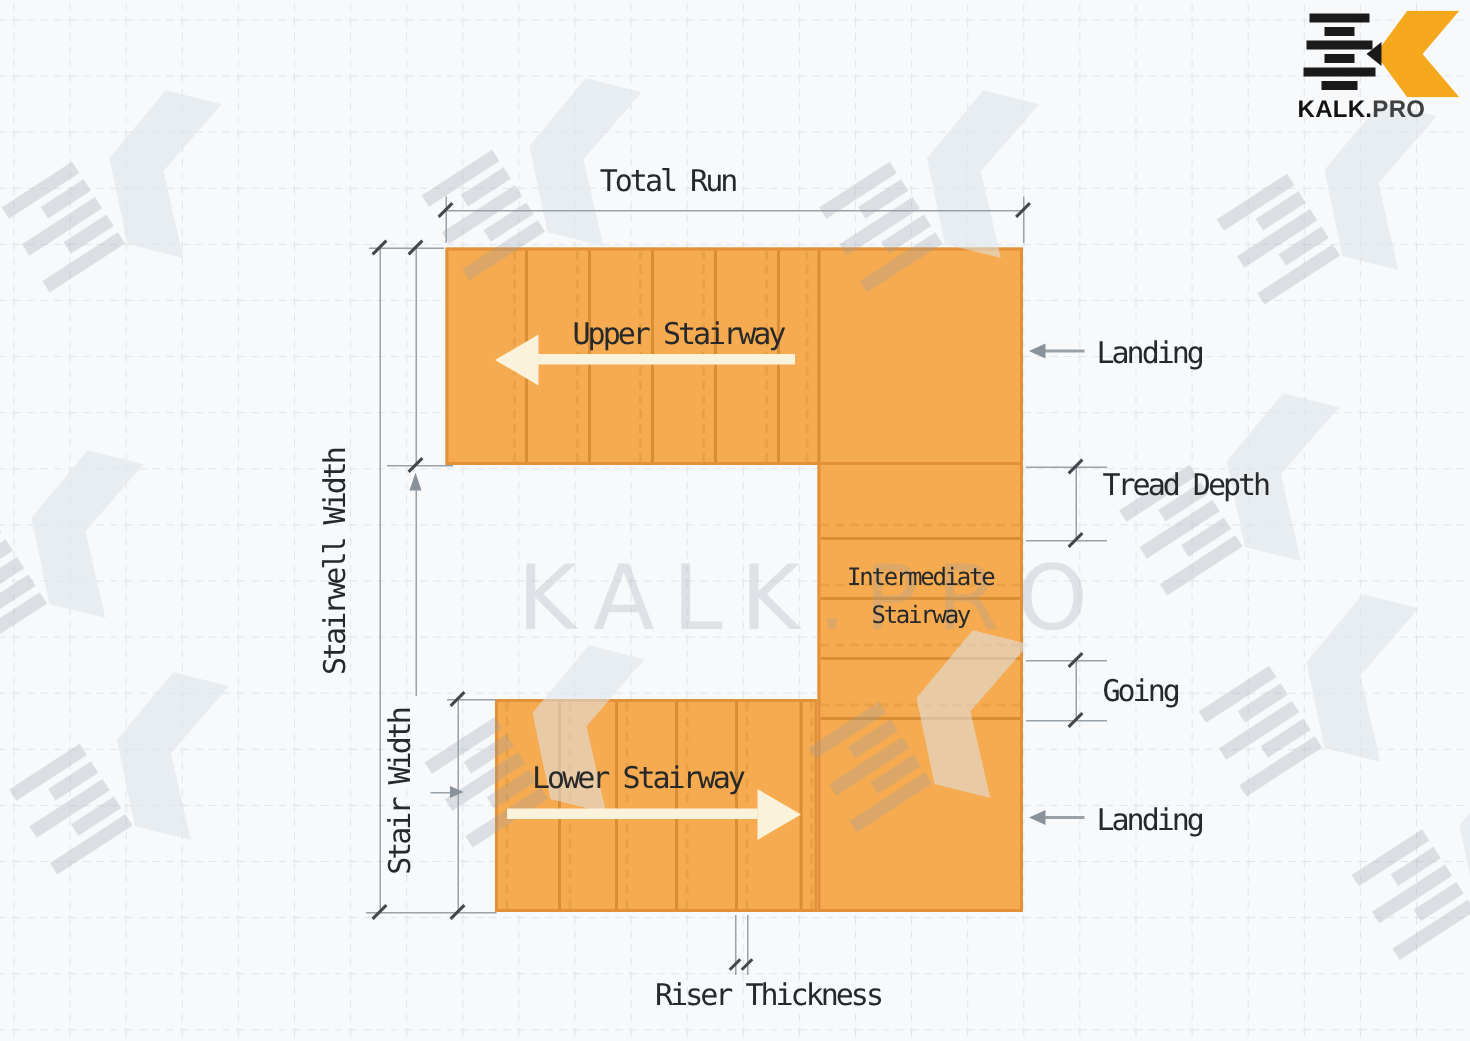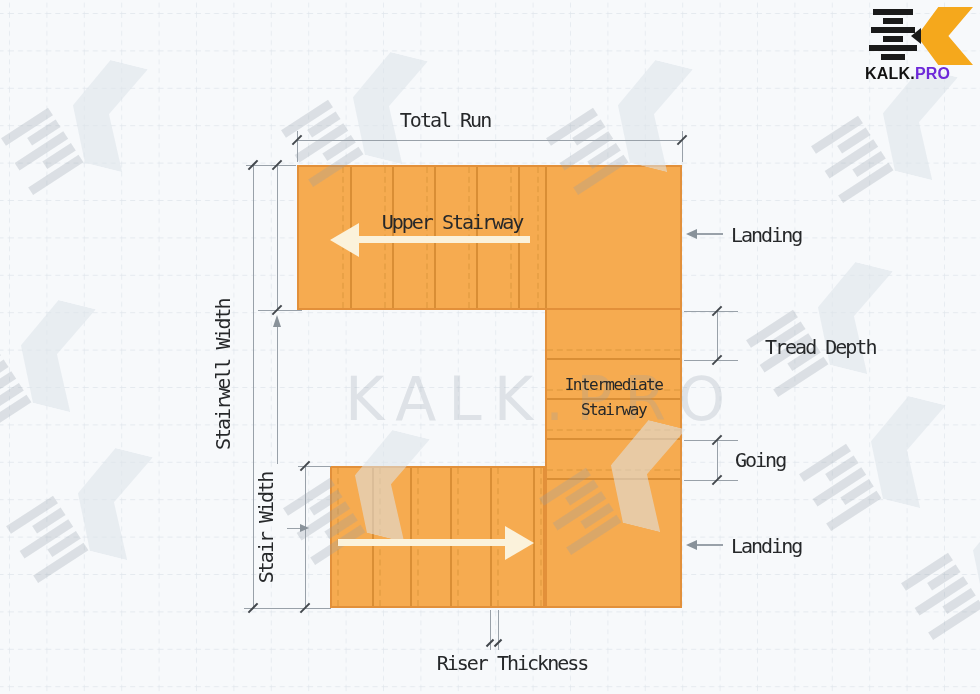--- a/index.html
+++ b/index.html
@@ -41,21 +41,21 @@
   
   #logo{position:absolute;left:853px;top:6px;width:126px;height:78px;z-index:8;cursor:pointer;}
   #logo .lbars{position:absolute;left:14px;top:3px;width:52px;}
   #logo .lbars i{display:block;height:6px;margin:0 auto 3px auto;background:#1A1A1A;}
   #logo .lchev{position:absolute;left:64px;top:1px;width:56px;height:58px;background:#F5A81C;
     clip-path:polygon(100% 0,38% 0,0 50%,38% 100%,100% 100%,56% 50%);}
   #logo .lwedge{position:absolute;left:58px;top:22px;width:0;height:0;border-style:solid;
     border-width:8px 10px 8px 0;border-color:transparent #1A1A1A transparent transparent;}
   #logo .ltext{position:absolute;left:12px;top:59px;font-family:"Liberation Sans",sans-serif;
     font-weight:bold;font-size:16px;letter-spacing:.2px;color:#121212;white-space:nowrap;}
-  #logo .ltext .pro{color:#6d28d9;}
+  #logo .ltext .pro{color:#404040;}
 </style>
 </head>
 <body>
 
 <div id="canvas">
 
   <svg class="grid-svg" width="980" height="694">
     <defs>
       <pattern id="g" width="37.4" height="37.4" patternUnits="userSpaceOnUse" patternTransform="translate(9,13)">
         <line x1="0" y1="0" x2="37.4" y2="0" stroke="#DFE5EB" stroke-width="1.3" stroke-dasharray="5 4"></line>
@@ -250,21 +250,21 @@
 
   <div class="dl" style="left:694px;top:233px;width:29px;height:2px;"></div>
   <div class="gray-head" style="left:686px;top:229px;border-width:5px 11px 5px 0;border-color:transparent #89929A transparent transparent;"></div>
   <div class="lbl" style="left:731px;top:224px;">Landing</div>
 
   <div class="dl" style="left:684px;top:311px;width:54px;height:1px;"></div>
   <div class="dl" style="left:684px;top:360px;width:54px;height:1px;"></div>
   <div class="dl" style="left:717px;top:311px;width:1px;height:49px;"></div>
   <div class="tick" style="left:717px;top:311px;"></div>
   <div class="tick" style="left:717px;top:360px;"></div>
-  <div class="lbl" style="left:735px;top:336px;margin-left:30px;">Tread Depth</div>
+  <div class="lbl" style="left:735px;top:312px;">Tread Depth</div>
 
   <div class="dl" style="left:684px;top:440px;width:54px;height:1px;"></div>
   <div class="dl" style="left:684px;top:480px;width:54px;height:1px;"></div>
   <div class="dl" style="left:717px;top:440px;width:1px;height:40px;"></div>
   <div class="tick" style="left:717px;top:440px;"></div>
   <div class="tick" style="left:717px;top:480px;"></div>
   <div class="lbl" style="left:735px;top:449px;">Going</div>
 
   <div class="dl" style="left:694px;top:544px;width:29px;height:2px;"></div>
   <div class="gray-head" style="left:686px;top:540px;border-width:5px 11px 5px 0;border-color:transparent #89929A transparent transparent;"></div>
@@ -273,20 +273,21 @@
   <div class="dl" style="left:490px;top:610px;width:1px;height:40px;"></div>
   <div class="dl" style="left:498px;top:610px;width:1px;height:40px;"></div>
   <div class="tick sm" style="left:490px;top:643px;"></div>
   <div class="tick sm" style="left:498px;top:643px;"></div>
   <div class="lbl center" style="left:352px;top:211px;width:200px;">Upper Stairway</div>
 
   <div class="lbl center" style="left:412px;top:652px;width:200px;">Riser Thickness</div>
   <div class="flow-arrow-shaft" style="left:358px;top:236px;width:172px;"></div>
   <div class="flow-head" style="left:330px;top:223px;border-width:17px 29px 17px 0;border-color:transparent #FBF2DB transparent transparent;"></div>
 
+  <div class="lbl center" style="left:325px;top:507px;width:200px;">Lower Stairway</div>
   <div class="flow-arrow-shaft" style="left:338px;top:539px;width:167px;"></div>
   <div class="flow-head" style="left:505px;top:526px;border-width:17px 0 17px 29px;border-color:transparent transparent transparent #FBF2DB;"></div>
 
   <div class="lbl small center" style="left:547px;top:372px;width:133px;line-height:25px;">
     <div>Intermediate</div>
     <div>Stairway</div>
   </div>
 
   <div id="logo">
     <span class="lbars">

